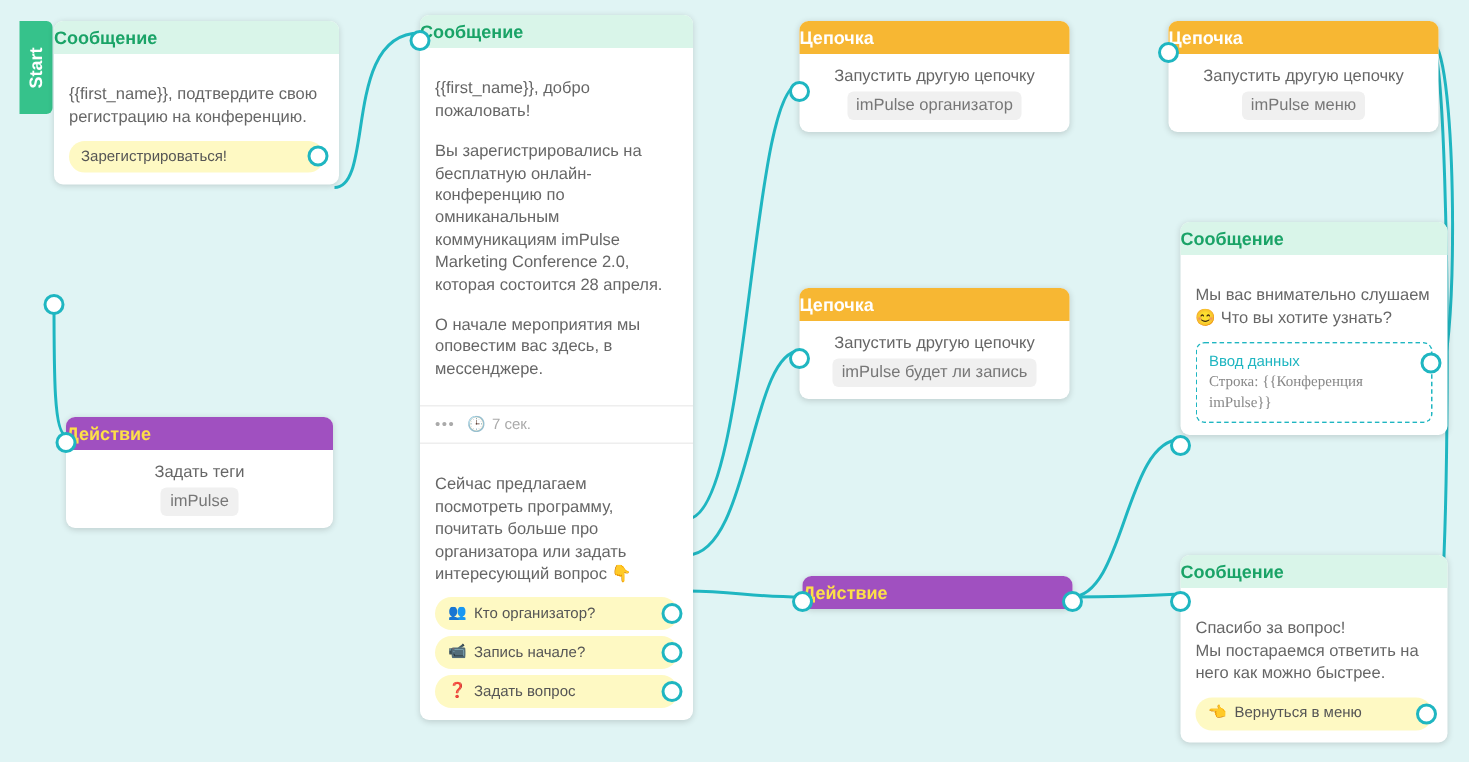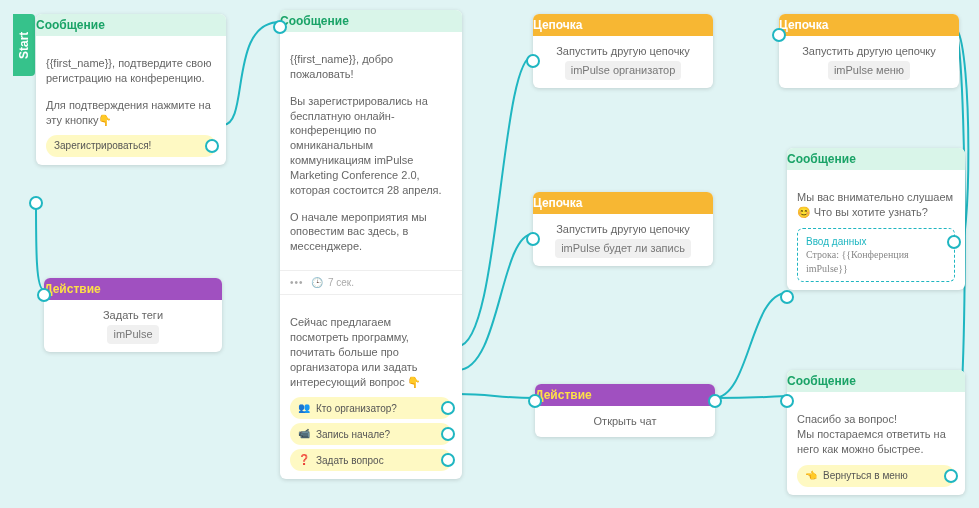--- a/index.html
+++ b/index.html
@@ -45,21 +45,20 @@
     <path d="M953 455 C 968 455 968 80 957 35 C 946 14 810 14 790 34"></path>
   </g>
 </svg>
 
 <div class="badge-start">Start</div>
 
 <div class="node" style="left:36px;top:14px;width:190px">
   <div class="node-header h-msg">Сообщение</div>
   <div class="node-body">
     <p>{{first_name}}, подтвердите свою регистрацию на конференцию.</p>
-    <p>Для подтверждения нажмите на эту кнопку👇</p>
     <div class="btn">
       <span>Зарегистрироваться!</span>
       <div class="port right"></div>
     </div>
   </div>
   <div class="port left" style="top:182px"></div>
 </div>
 
 <div class="node" style="left:44px;top:278px;width:178px">
   <div class="node-header h-action">Действие</div>
@@ -116,23 +115,20 @@
   <div class="node-header h-chain">Цепочка</div>
   <div class="node-body center">
     <div>Запустить другую цепочку</div>
     <span class="tag">imPulse будет ли запись</span>
   </div>
   <div class="port left" style="top:40px"></div>
 </div>
 
 <div class="node" style="left:535px;top:384px;width:180px">
   <div class="node-header h-action">Действие</div>
-  <div class="node-body center">
-    <div>Открыть чат</div>
-  </div>
   <div class="port left" style="top:10px"></div>
   <div class="port right" style="top:10px"></div>
 </div>
 
 <div class="node" style="left:779px;top:14px;width:180px">
   <div class="node-header h-chain">Цепочка</div>
   <div class="node-body center">
     <div>Запустить другую цепочку</div>
     <span class="tag">imPulse меню</span>
   </div>

